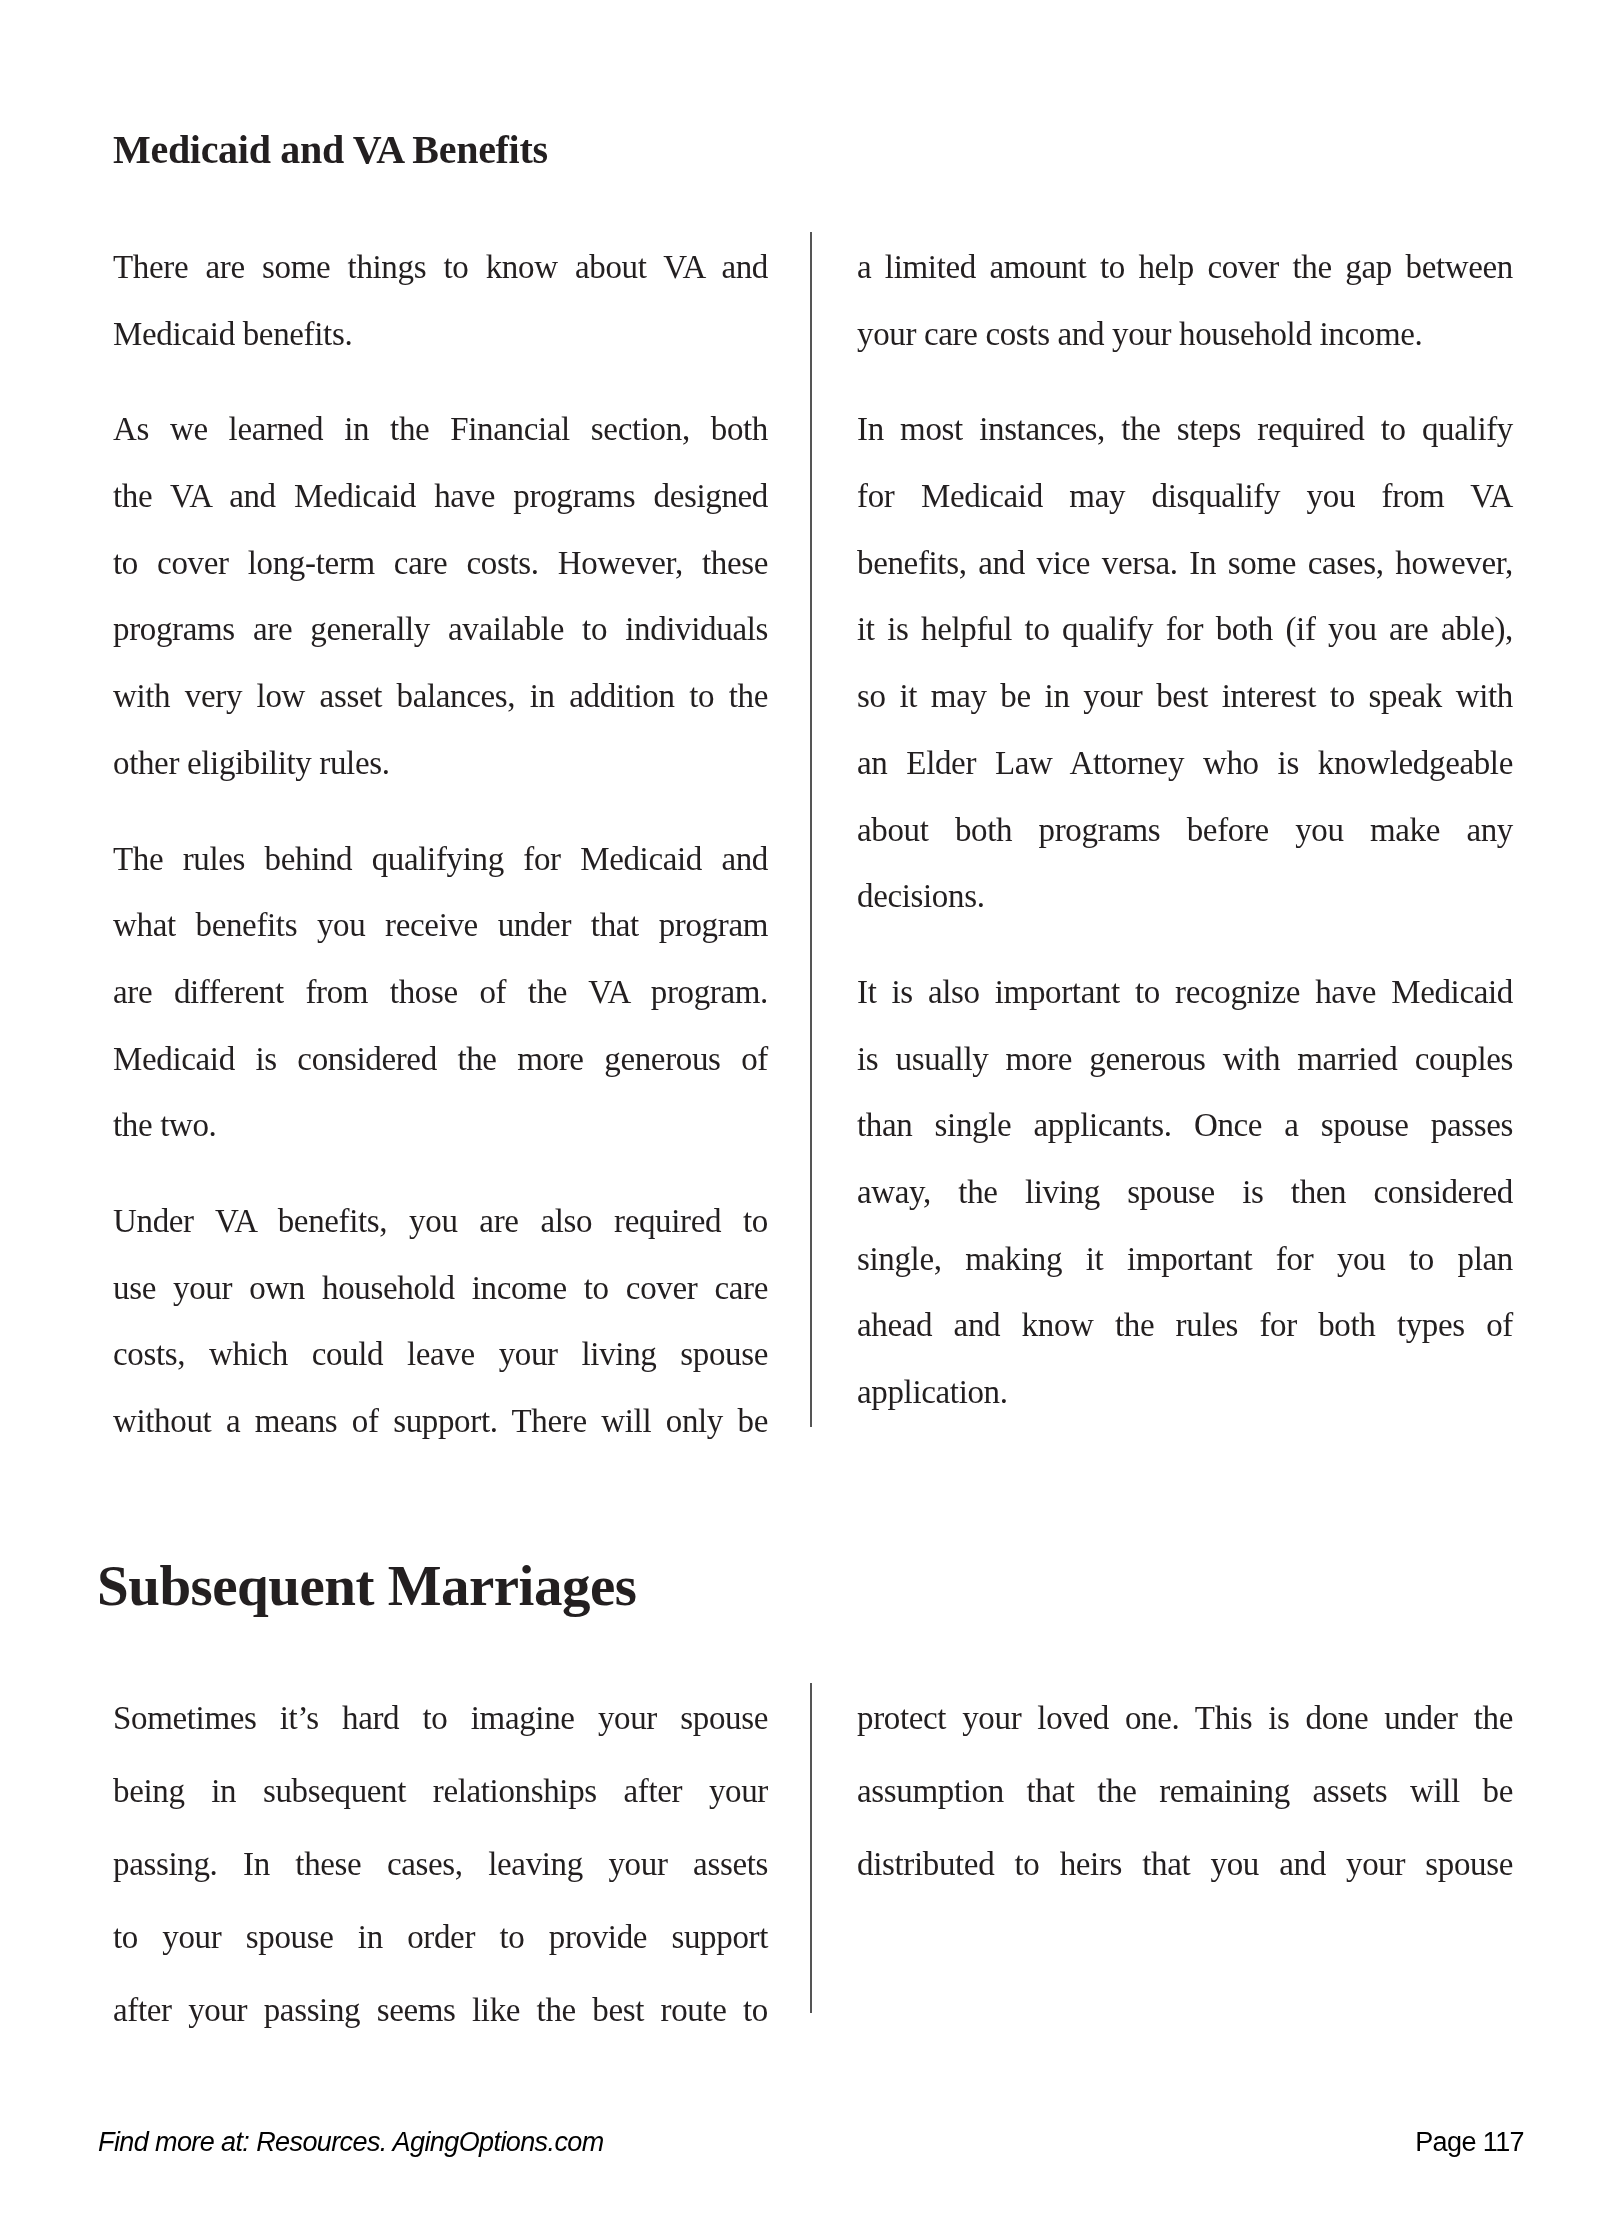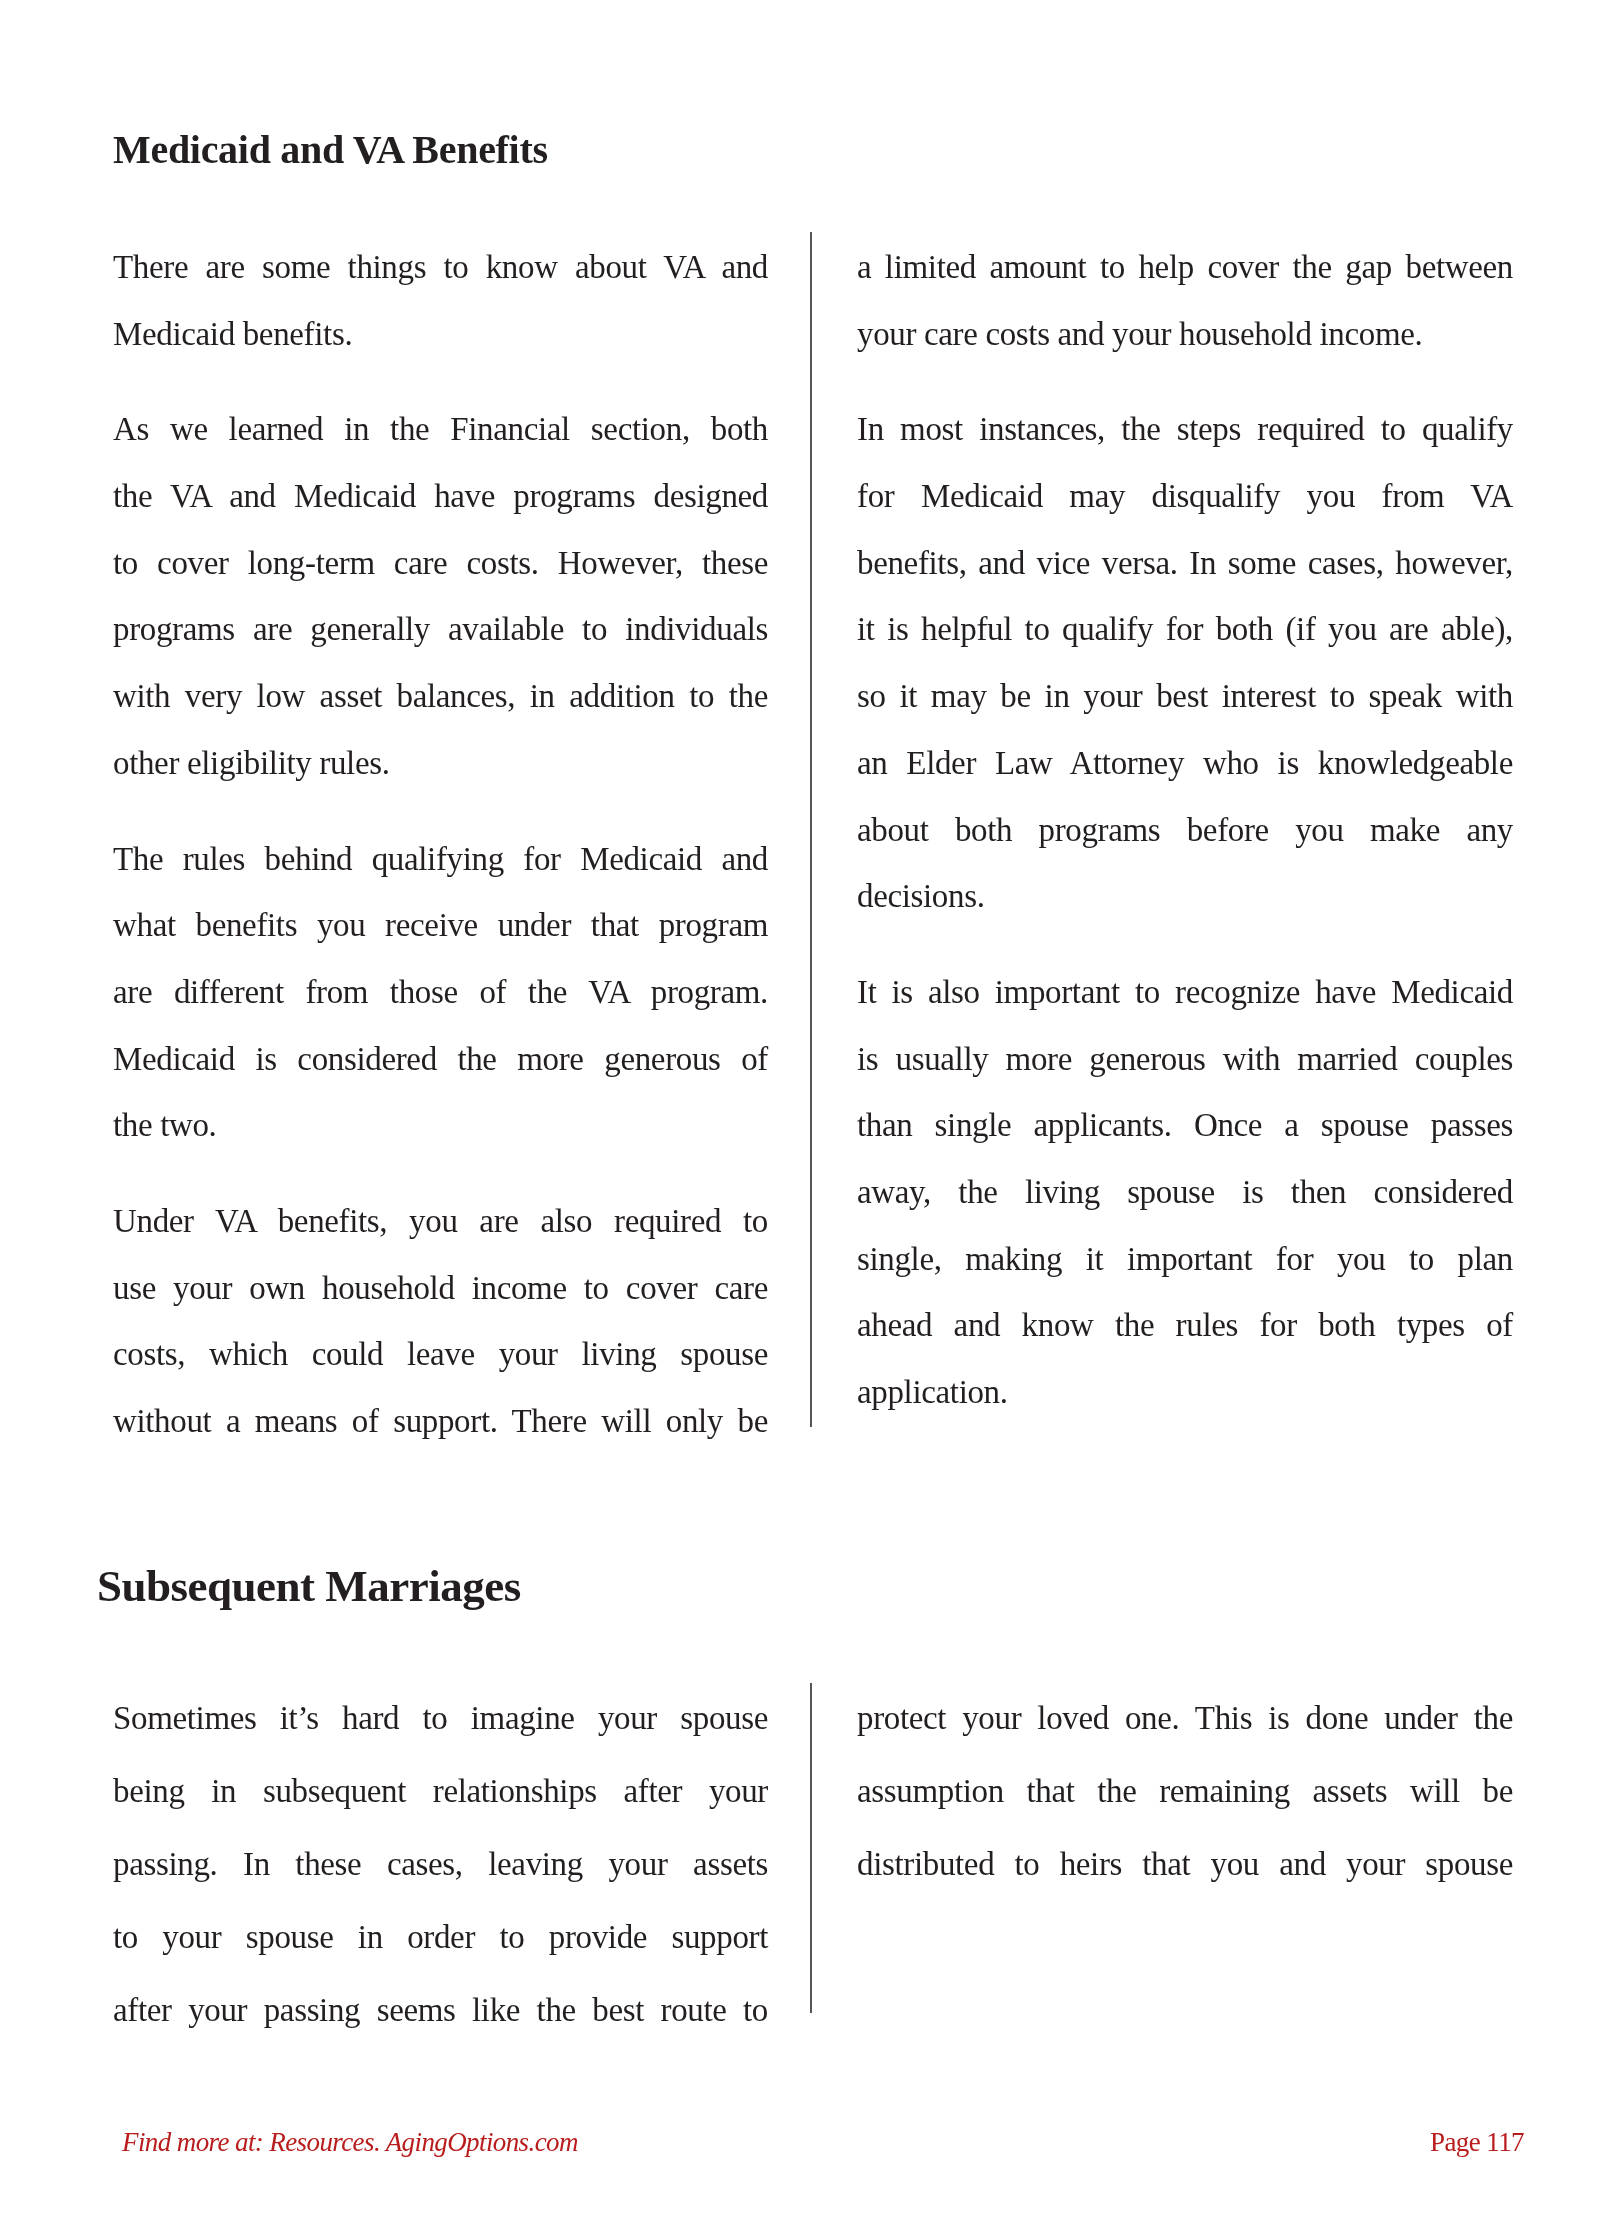--- a/index.html
+++ b/index.html
@@ -1,38 +1,38 @@
 <!DOCTYPE html>
 <html><head>
 <meta charset="utf-8">
 <style>
   html, body { margin: 0; padding: 0; background: #ffffff; }
   body { width: 1600px; height: 2224px; position: relative; overflow: hidden;
          font-family: "Liberation Serif", "DejaVu Serif", serif; color: #231f20; }
   .h1 { position: absolute; left: 113px; top: 126px; font-size: 40px; font-weight: bold;
         line-height: 48px; margin: 0; letter-spacing: -0.3px; }
-  .h2 { position: absolute; left: 97px; top: 1553px; font-size: 45px; font-weight: bold;
+  .h2 { position: absolute; left: 97px; top: 1553px; font-size: 57px; font-weight: bold;
         line-height: 66px; margin: 0; letter-spacing: -0.5px; }
   .col { position: absolute; font-size: 33px; letter-spacing: -0.35px; }
   .col.top { top: 232px; }
   .col.left { left: 97px; width: 687px; }
   .col.right { left: 841px; width: 688px; }
   .col.bottom { top: 1680px; }
   .para { margin: 16px; }
   .top .line { height: 66.7px; line-height: 66.7px; }
   .top .para + .para { margin-top: 29px; }
   .bottom .line { height: 73px; line-height: 73px; }
   .line { display: block; text-align: justify; text-align-last: justify; white-space: normal;
           overflow: visible; position: relative; top: -14px; }
   .line.last { text-align-last: left; }
   .divider { position: absolute; left: 810px; width: 1.5px; background: #555; }
   .divider.top-div { top: 232px; height: 1195px; }
   .divider.bottom-div { top: 1683px; height: 330px; }
-  .footer { position: absolute; top: 2126px; font-family: Liberation Serif, serif;
-            font-size: 27px; line-height: 32px; color: #b91c1c; letter-spacing: -0.6px; margin-left: 24px; }
+  .footer { position: absolute; top: 2126px; font-family: Liberation Sans, sans-serif;
+            font-size: 27px; line-height: 32px; color: #000000; letter-spacing: -0.6px; }
   .footer.left { left: 98px; font-style: italic; }
   .footer.right { right: 76px; }
 </style>
 </head>
 <body>
 
 <h2 class="h1">Medicaid and VA Benefits</h2>
 
 <div class="col top left">
     <div class="para">

